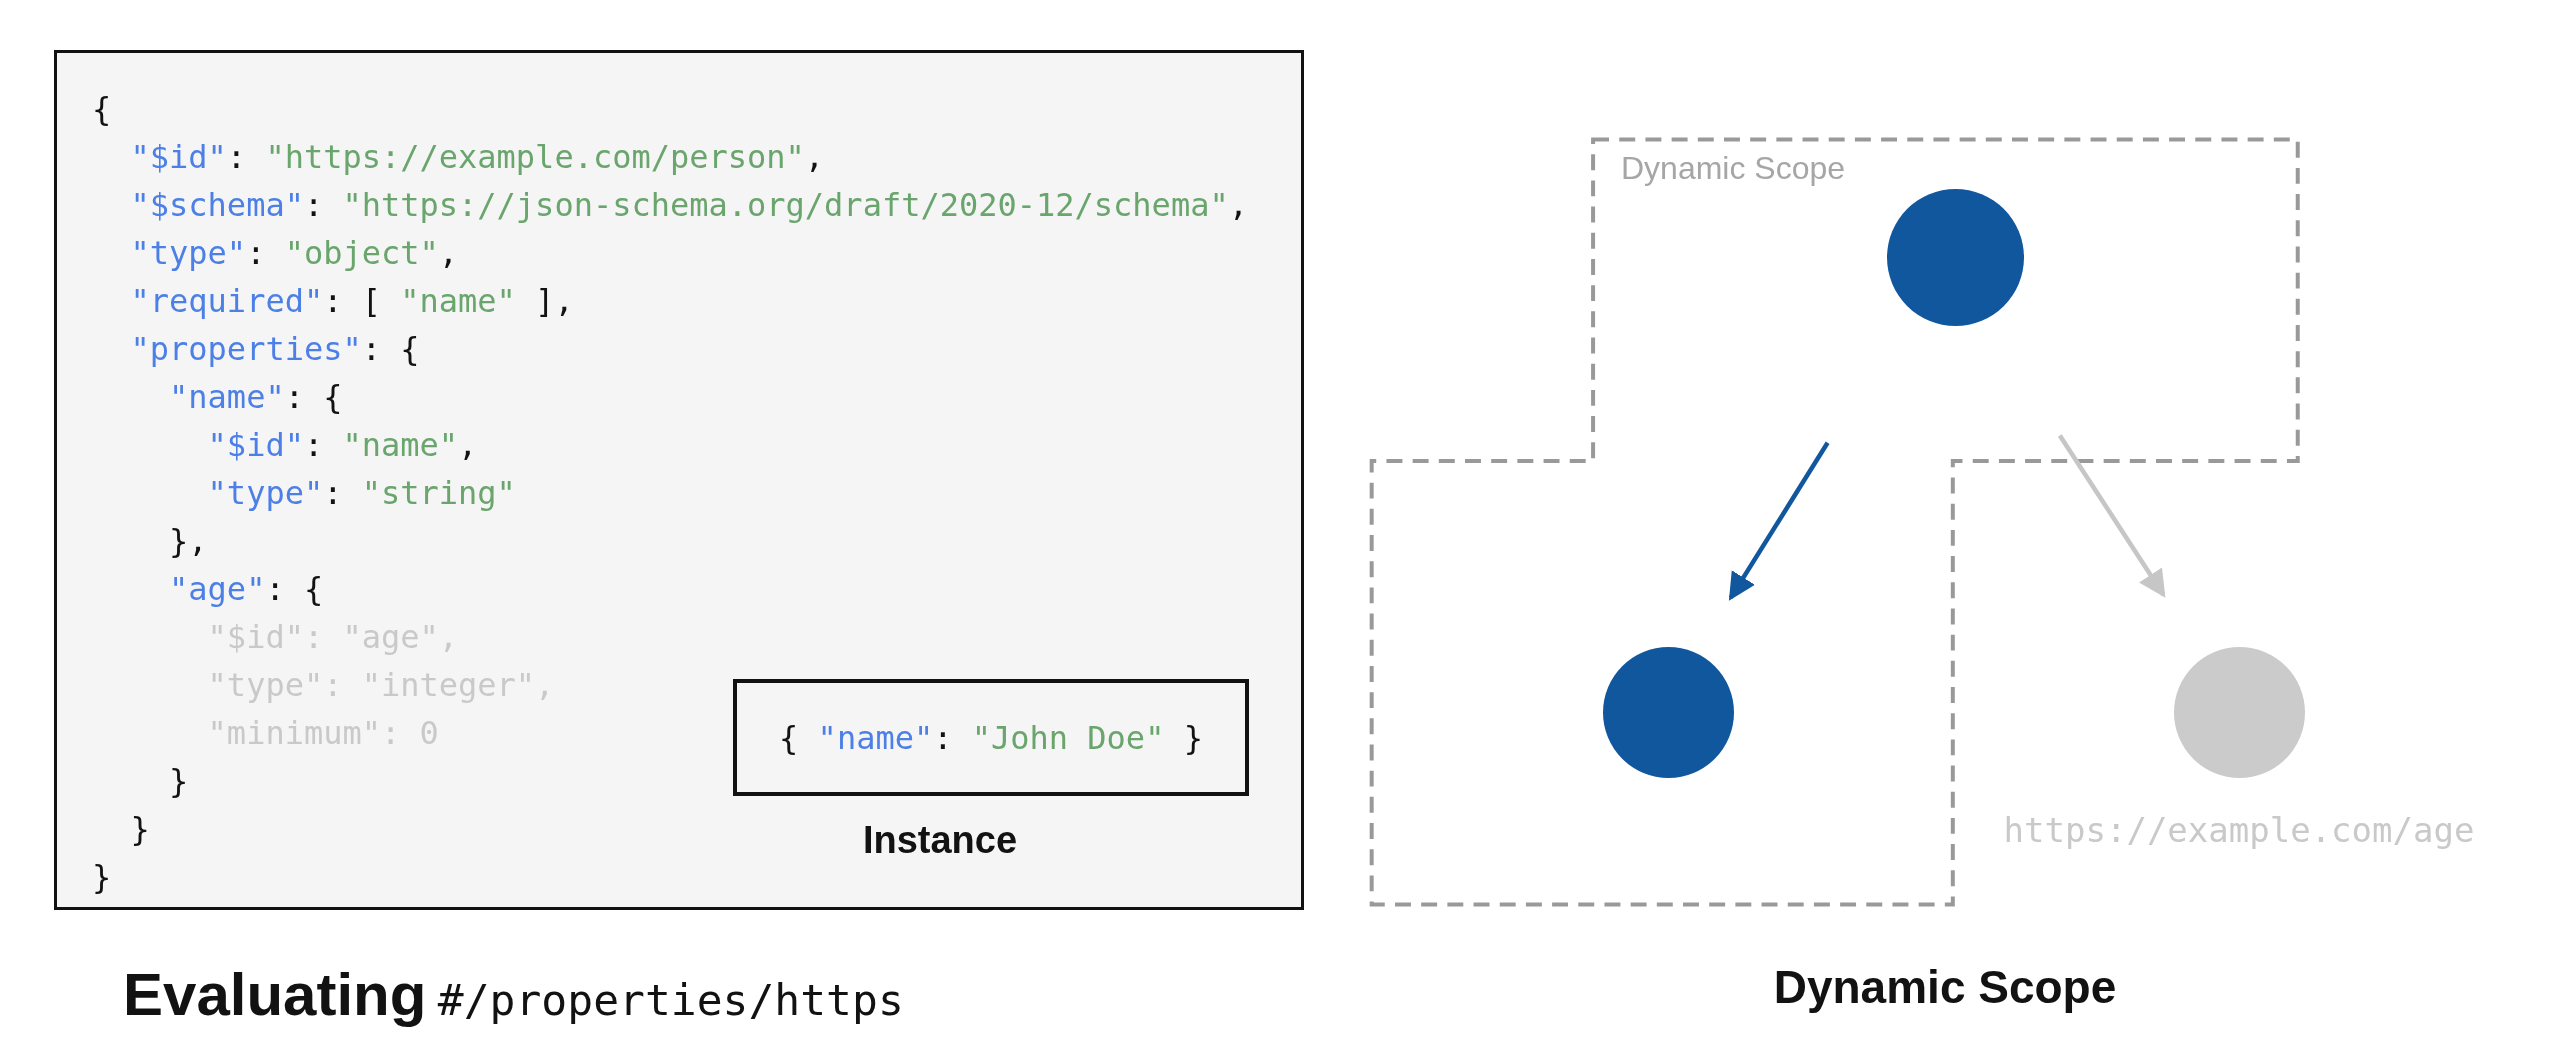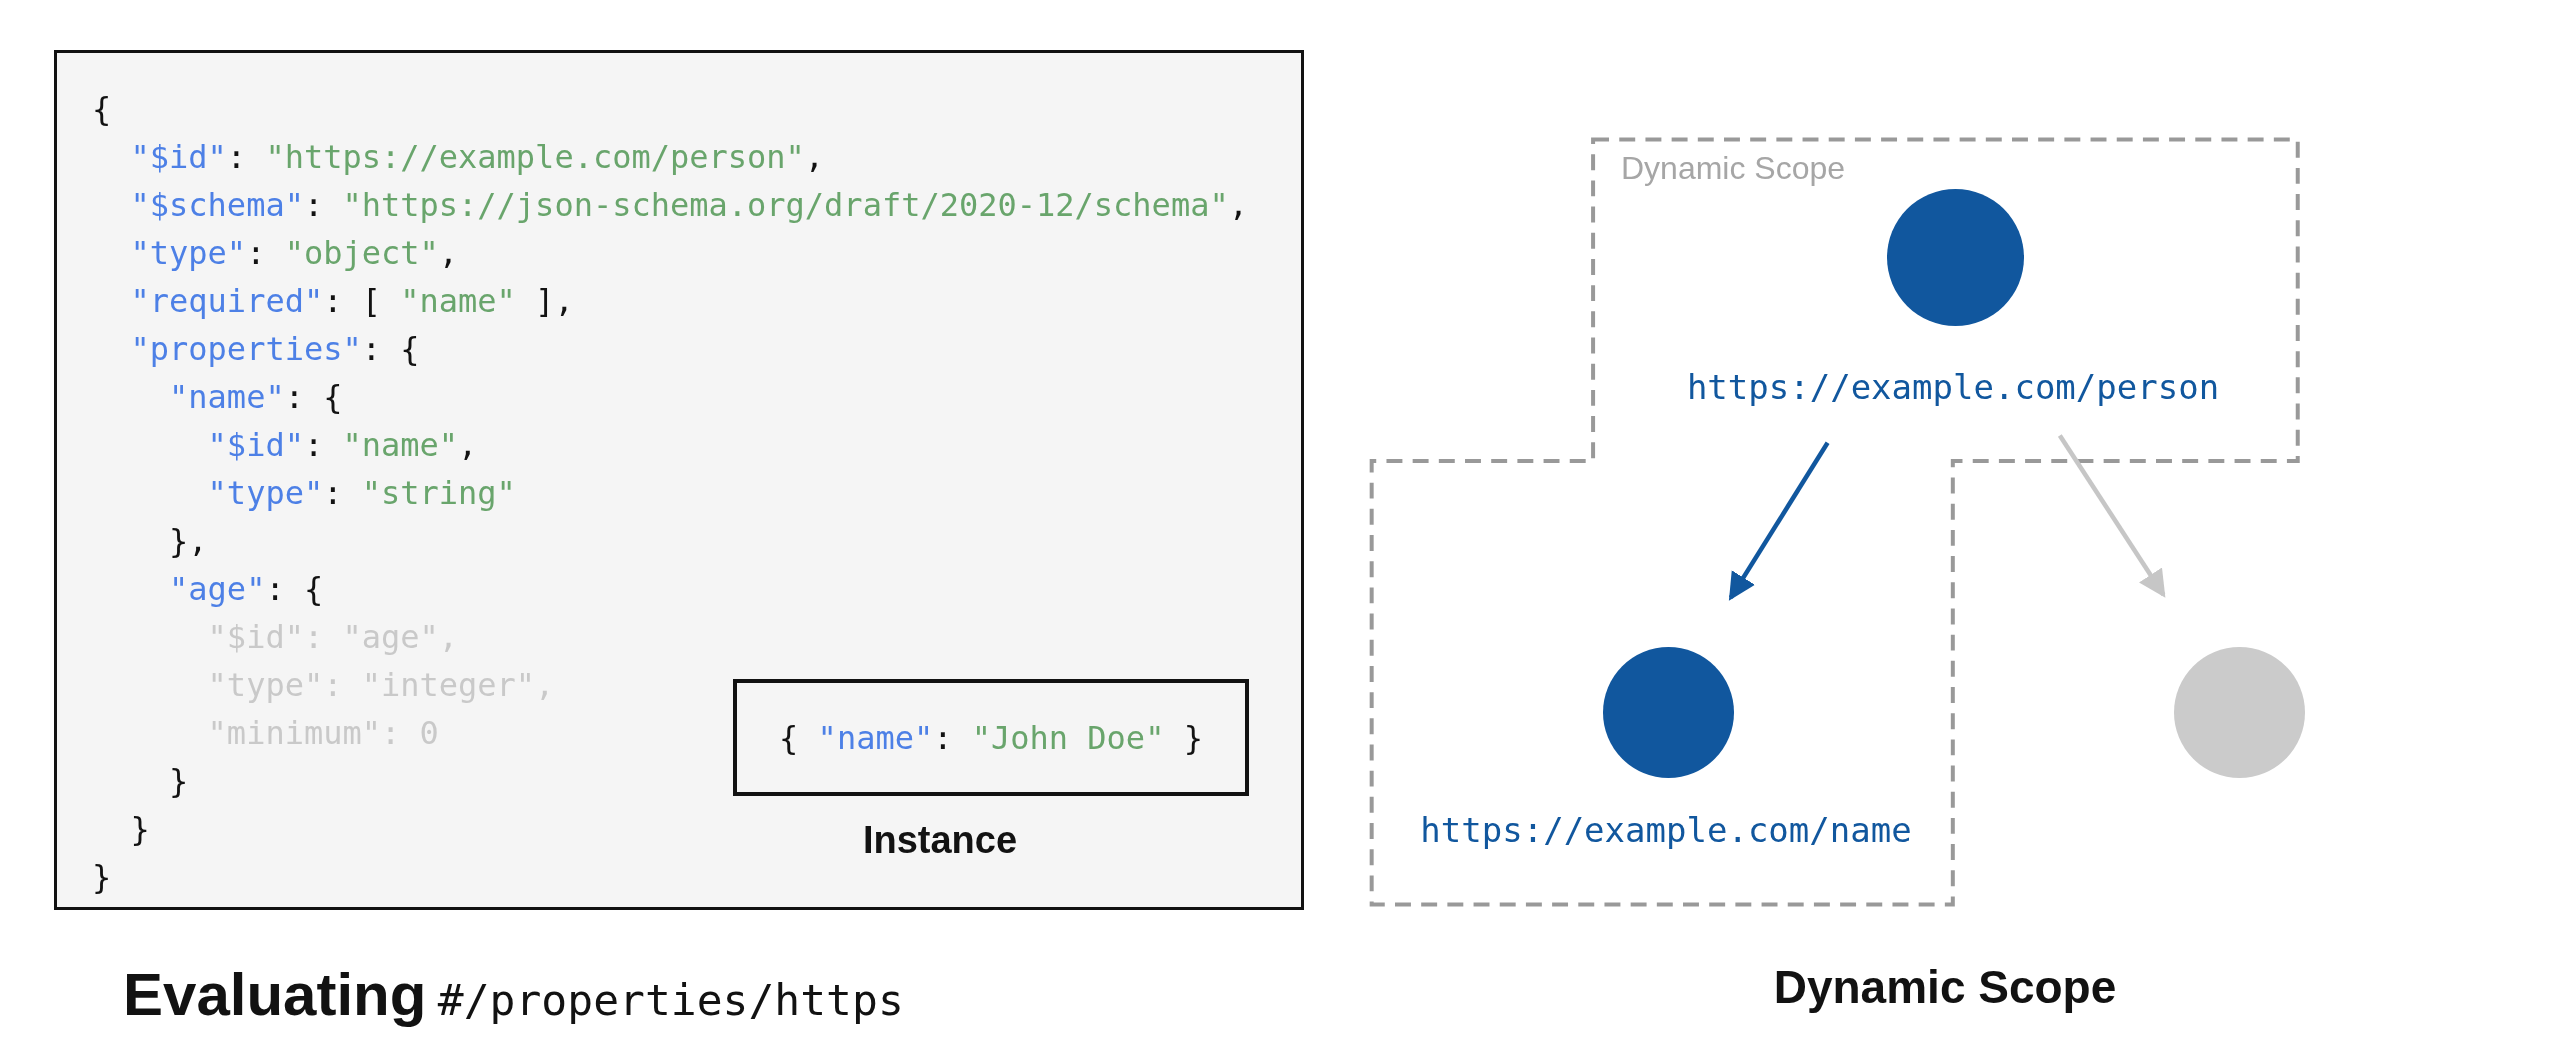--- a/index.html
+++ b/index.html
@@ -119,19 +119,18 @@
     <line class="arrow-blue" x1="3210" y1="778" x2="3040" y2="1050" marker-end="url(#head-blue)"></line>
     <line class="arrow-gray" x1="3618" y1="765" x2="3800" y2="1045" marker-end="url(#head-gray)"></line>
   </svg>
 
   <div class="scope-label">Dynamic Scope</div>
 
   <div class="node-circle node-person"></div>
   <div class="node-circle node-name"></div>
   <div class="node-circle node-age"></div>
 
-  <div class="node-url url-person">https://example.com/person</div>
-  <div class="node-url url-name">https://example.com/name</div>
+  <div class="node-url url-age">https://example.com/age</div>
 
   <div class="right-caption">Dynamic Scope</div>
 
 </div>
 
 
 </body></html>

